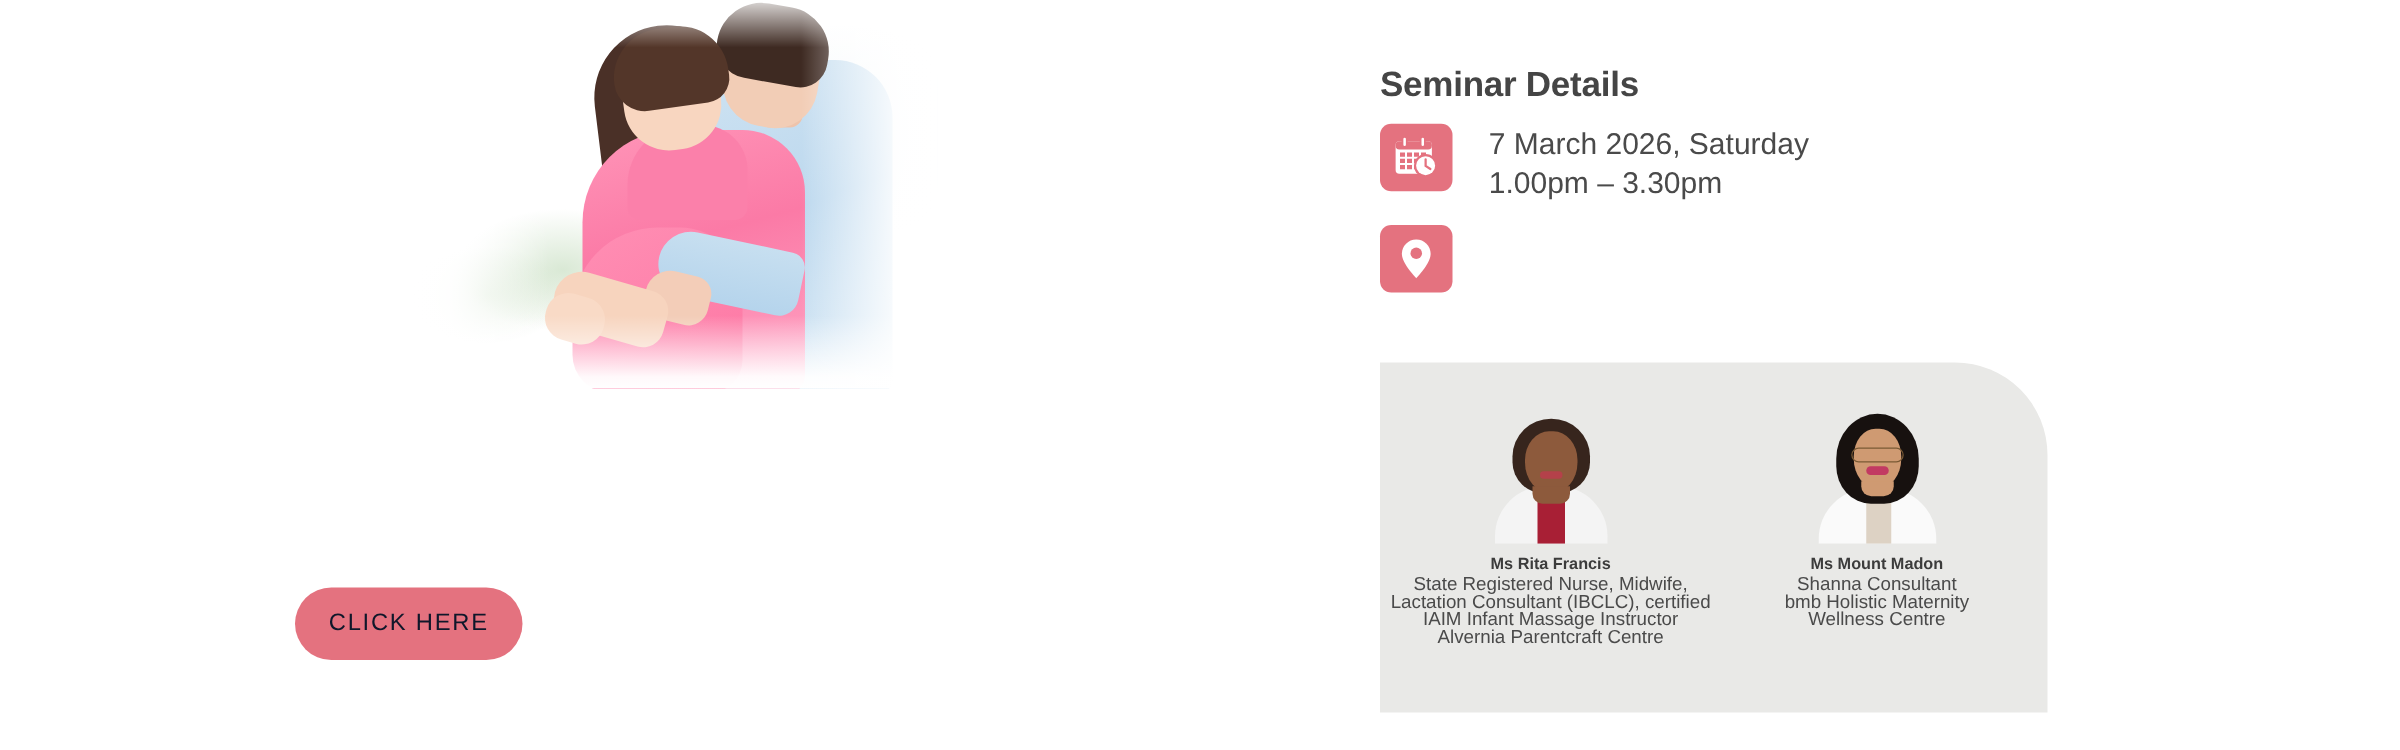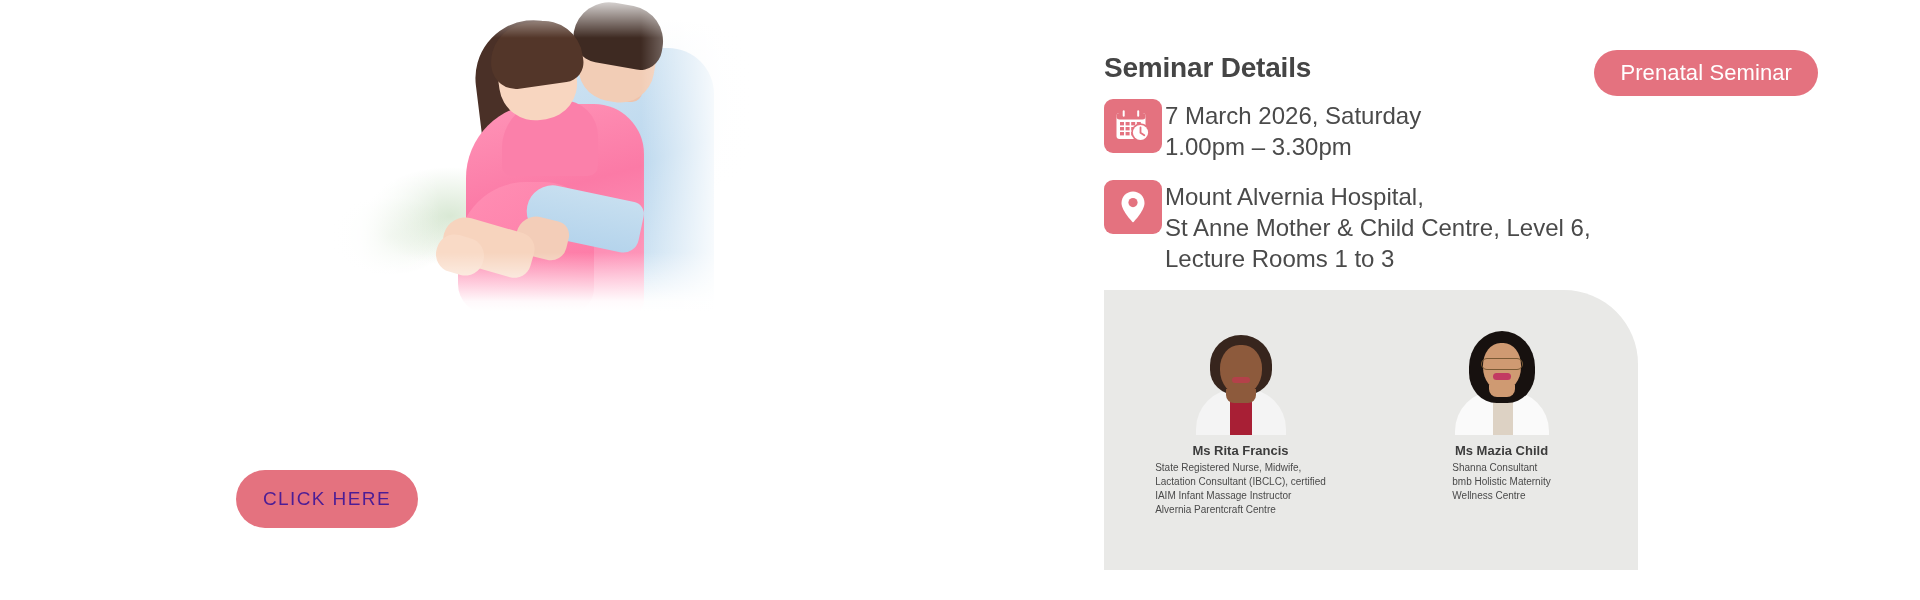--- a/index.html
+++ b/index.html
@@ -134,21 +134,21 @@
     white-space: pre-line;
   }
 
   #cta-button {
     position: absolute;
     left: 236px; top: 470px;
     width: 182px; height: 58px;
     background: #e4727f;
     border: none;
     border-radius: 29px;
-    color: #4c1d95;
+    color: #0f172a;
     font-family: "Liberation Sans", sans-serif;
     font-size: 19px;
     letter-spacing: 1.4px;
     cursor: pointer;
     display: flex;
     align-items: center;
     justify-content: center;
   }
 
   
@@ -176,21 +176,21 @@
     padding: 10px 26px;
     font-size: 22px;
     letter-spacing: 0.1px;
     white-space: nowrap;
   }
 
   .detail-row {
     position: absolute;
     display: flex;
     align-items: flex-start;
-    gap: 3px;
+    gap: 29px;
   }
   #detail-row-date { left: 24px; top: 99px; }
   #detail-row-venue { left: 24px; top: 180px; }
 
   .detail-icon {
     flex: 0 0 auto;
     width: 58px; height: 54px;
     background: #e4727f;
     border-radius: 9px;
     display: flex;
@@ -246,23 +246,23 @@
 
   .speaker-name {
     font-size: 13px;
     font-weight: bold;
     color: #3c3c3c;
     text-align: center;
     line-height: 16px;
     margin-bottom: 2px;
   }
   .speaker-role {
-    font-size: 10px;
+    font-size: 15px;
     color: #4a4a4a;
-    text-align: left;
+    text-align: center;
     line-height: 14px;
     white-space: pre-line;
     padding: 0 2px;
   }
 </style>
 </head>
 <body>
 
 <div id="left-panel">
 
@@ -287,21 +287,20 @@
   </div>
 
 
   <button id="cta-button">CLICK HERE</button>
 </div>
 
 <div id="right-panel">
 
   <div id="seminar-heading">Seminar Details</div>
 
-  <div id="seminar-badge">Prenatal Seminar</div>
 
   <div class="detail-row" id="detail-row-date">
     <div class="detail-icon">
       <svg width="36" height="34" viewBox="0 0 36 34" aria-hidden="true">
         <rect x="1.5" y="4" width="29" height="26" rx="3" fill="#ffffff"></rect>
         <rect x="1.5" y="4" width="29" height="6.5" rx="3" fill="#e4727f"></rect>
         <rect x="7" y="0.5" width="3.4" height="8" rx="1.7" fill="#ffffff" stroke="#e4727f" stroke-width="1.4"></rect>
         <rect x="21.5" y="0.5" width="3.4" height="8" rx="1.7" fill="#ffffff" stroke="#e4727f" stroke-width="1.4"></rect>
         <g fill="#e4727f">
           <rect x="5" y="13" width="4" height="3.4"></rect>
@@ -325,23 +324,20 @@
 1.00pm – 3.30pm</div>
   </div>
 
   <div class="detail-row" id="detail-row-venue">
     <div class="detail-icon">
       <svg width="26" height="34" viewBox="0 0 26 34" aria-hidden="true">
         <path d="M13 1.5 C6.6 1.5 1.5 6.6 1.5 13 C1.5 21 13 32.5 13 32.5 C13 32.5 24.5 21 24.5 13 C24.5 6.6 19.4 1.5 13 1.5 Z" fill="#ffffff"></path>
         <circle cx="13" cy="12.6" r="4.6" fill="#e4727f"></circle>
       </svg>
     </div>
-    <div class="detail-text">Mount Alvernia Hospital,
-St Anne Mother &amp; Child Centre, Level 6,
-Lecture Rooms 1 to 3</div>
   </div>
 
   <div id="speakers-card">
     <div class="speakers-row">
 
       <div class="speaker">
         <div class="speaker-photo">
           <div class="sp sp-coat" style="left:14px;top:62px;width:90px;height:46px;background:#f4f4f4;"></div>
           <div class="sp" style="left:48px;top:66px;width:22px;height:42px;background:#a81f35;border-radius:8px 8px 0 0;"></div>
           <div class="sp sp-hair" style="left:28px;top:8px;width:62px;height:60px;background:#37251d;"></div>
@@ -360,21 +356,21 @@
       <div class="speaker">
         <div class="speaker-photo">
           <div class="sp sp-coat" style="left:12px;top:64px;width:94px;height:44px;background:#fafafa;"></div>
           <div class="sp" style="left:50px;top:64px;width:20px;height:44px;background:#ddd2c4;border-radius:6px 6px 0 0;"></div>
           <div class="sp sp-hair" style="left:26px;top:4px;width:66px;height:72px;background:#17110f;"></div>
           <div class="sp sp-face" style="left:40px;top:16px;width:38px;height:48px;background:#cf9a72;"></div>
           <div class="sp" style="left:38px;top:31px;width:42px;height:12px;border:1.6px solid #7a5a35;border-radius:6px;box-sizing:border-box;"></div>
           <div class="sp" style="left:50px;top:46px;width:18px;height:7px;background:#c23a62;border-radius:4px;"></div>
           <div class="sp" style="left:46px;top:58px;width:26px;height:12px;background:#cf9a72;border-radius:0 0 8px 8px;"></div>
         </div>
-        <div class="speaker-name">Ms Mazia Child</div>
+        <div class="speaker-name">Ms Mount Madon</div>
         <div class="speaker-role">Shanna Consultant
 bmb Holistic Maternity
 Wellness Centre</div>
       </div>
 
     </div>
   </div>
 </div>
 
 </body></html>

